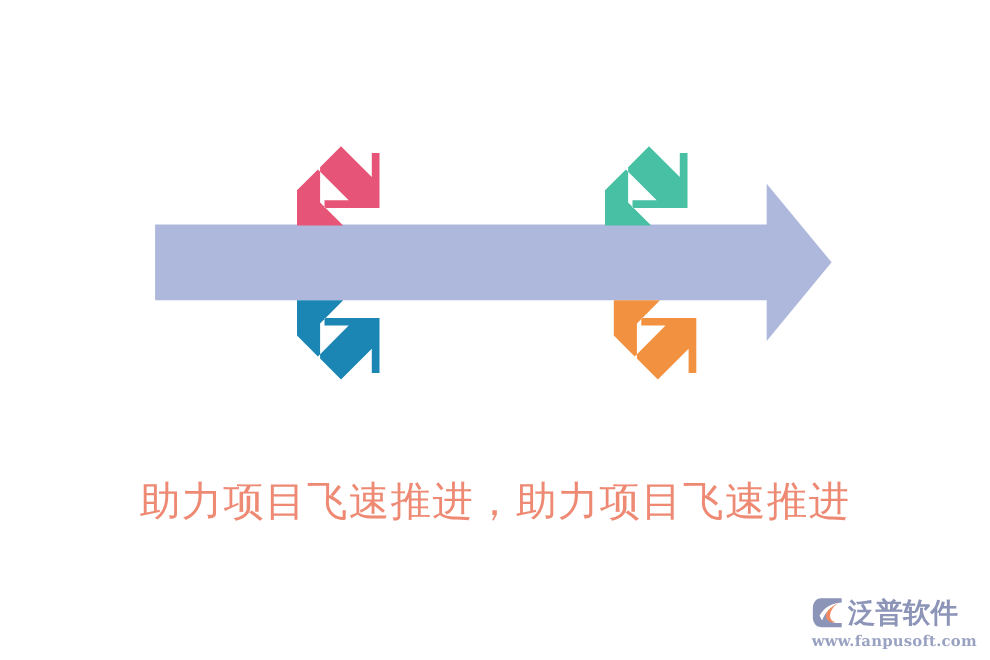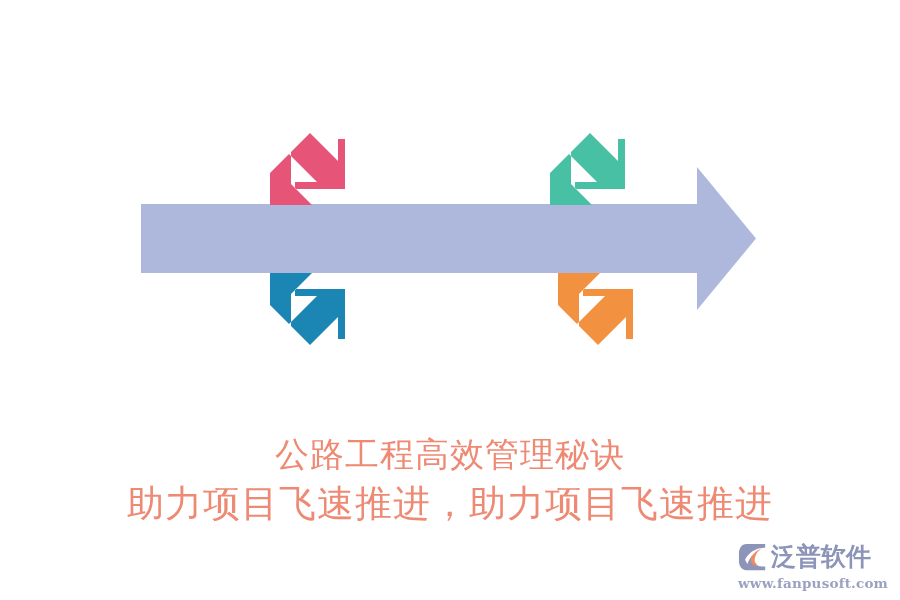--- a/index.html
+++ b/index.html
@@ -116,21 +116,20 @@
 
       <polygon id="branch-arrow-green" points="310,133 338,161 338,139 345,139 345,189 295,189 295,182 317,182 289,154 270,173 270,205 312,205 291,184 291,152" transform="translate(280,0)" fill="#47c0a3"></polygon>
 
       <polygon id="branch-arrow-blue" points="310,345 338,317 338,339 345,339 345,289 295,289 295,296 317,296 289,324 270,305 270,273 312,273 291,294 291,326" fill="#1b86b4"></polygon>
 
       <polygon id="branch-arrow-orange" points="310,345 338,317 338,339 345,339 345,289 295,289 295,296 317,296 289,324 270,305 270,273 312,273 291,294 291,326" transform="translate(288,0)" fill="#f2913f"></polygon>
     </svg>
   </div>
 
   <div id="caption-block">
-    <span class="caption-line" id="caption-line-1" style="color: rgb(238, 138, 116);">公路工程高效管理秘诀</span>
     <span class="caption-line" id="caption-line-2" style="color: rgb(238, 138, 116);">助力项目飞速推进，助力项目飞速推进</span>
   </div>
 
   <div id="logo">
     <div id="logo-row">
       <span id="logo-mark">
         <svg viewBox="0 0 64 64" width="30" height="30" xmlns="http://www.w3.org/2000/svg">
 
           <path d="M18 4 H58 L58 12 C44 12 34 19 30 32 C26 45 36 52 52 52 L58 52 L58 60 H18 C7 60 2 50 2 40 L2 24 C2 13 8 4 18 4 Z" fill="#8c94b8"></path>
 

